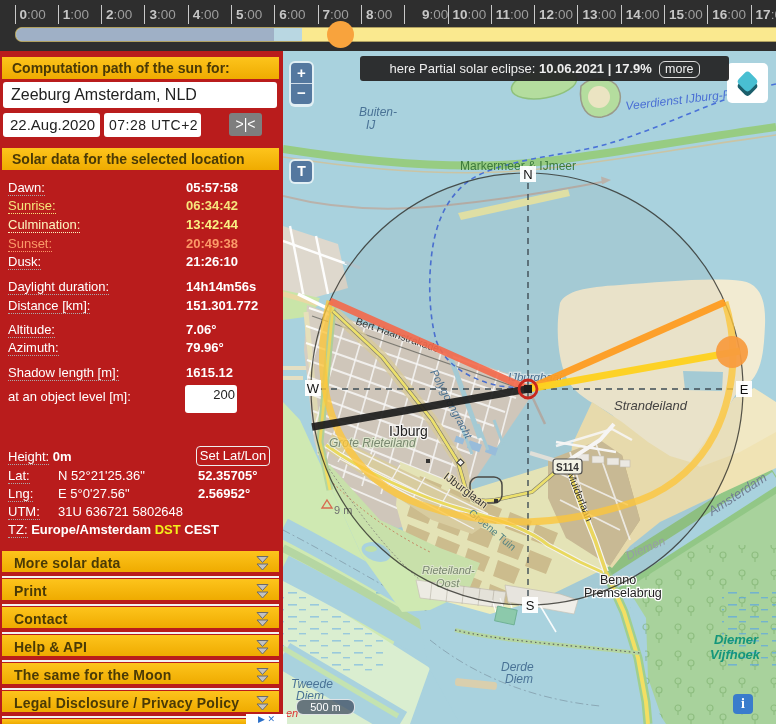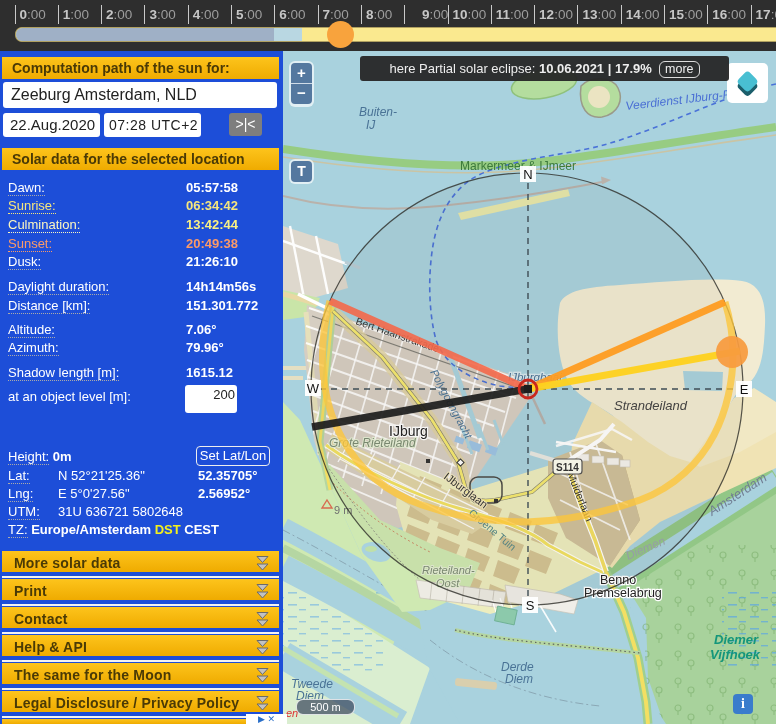--- a/index.html
+++ b/index.html
@@ -8,21 +8,21 @@
 
 #timeline{position:absolute;left:0;top:0;width:776px;height:51px;background:#2e2e2e;z-index:30;}
 .tick{position:absolute;top:5px;width:1px;height:19px;background:#c9c9c9;}
 .tlab{position:absolute;top:7px;font-size:13.5px;color:#9d9d9d;}
 .tlab b{color:#c6c6c6;}
 #track{position:absolute;top:27px;left:15px;height:13px;width:761px;border-radius:7px 0 0 7px;background:#fae98f;overflow:hidden;border:1px solid #b0a060;border-right:none;}
 #track .seg1{position:absolute;left:0;top:0;height:13px;width:258px;background:#9fb0c6;}
 #track .seg2{position:absolute;left:258px;top:0;height:13px;width:28px;background:#b9d7e2;}
 #handle{position:absolute;left:327px;top:21px;width:27px;height:27px;border-radius:50%;background:#f8a33d;z-index:31;}
 
-#sidebar{position:absolute;left:0;top:51px;width:283px;height:673px;background:#1d4ed8;z-index:20;}
+#sidebar{position:absolute;left:0;top:51px;width:283px;height:673px;background:#b91c1c;z-index:20;}
 .ybar{position:absolute;left:2px;width:277px;background:linear-gradient(#fdc41c,#efab00);color:#4a3a06;font-weight:bold;}
 .hdr{height:22px;font-size:14px;line-height:22px;padding-left:10px;box-sizing:border-box;}
 .menu{height:21px;font-size:14px;line-height:24px;padding-left:12px;box-sizing:border-box;letter-spacing:0.2px;}
 .chev{position:absolute;right:10px;top:3px;}
 input,.ibox{font-family:"Liberation Sans",sans-serif;}
 .ibox{position:absolute;background:#fff;border-radius:3px;color:#222;}
 .row{position:absolute;left:8px;font-size:13px;color:#fff;}
 .lab{border-bottom:1px dotted #aaa;}
 .val{position:absolute;font-size:13px;font-weight:bold;color:#fff;}
 

